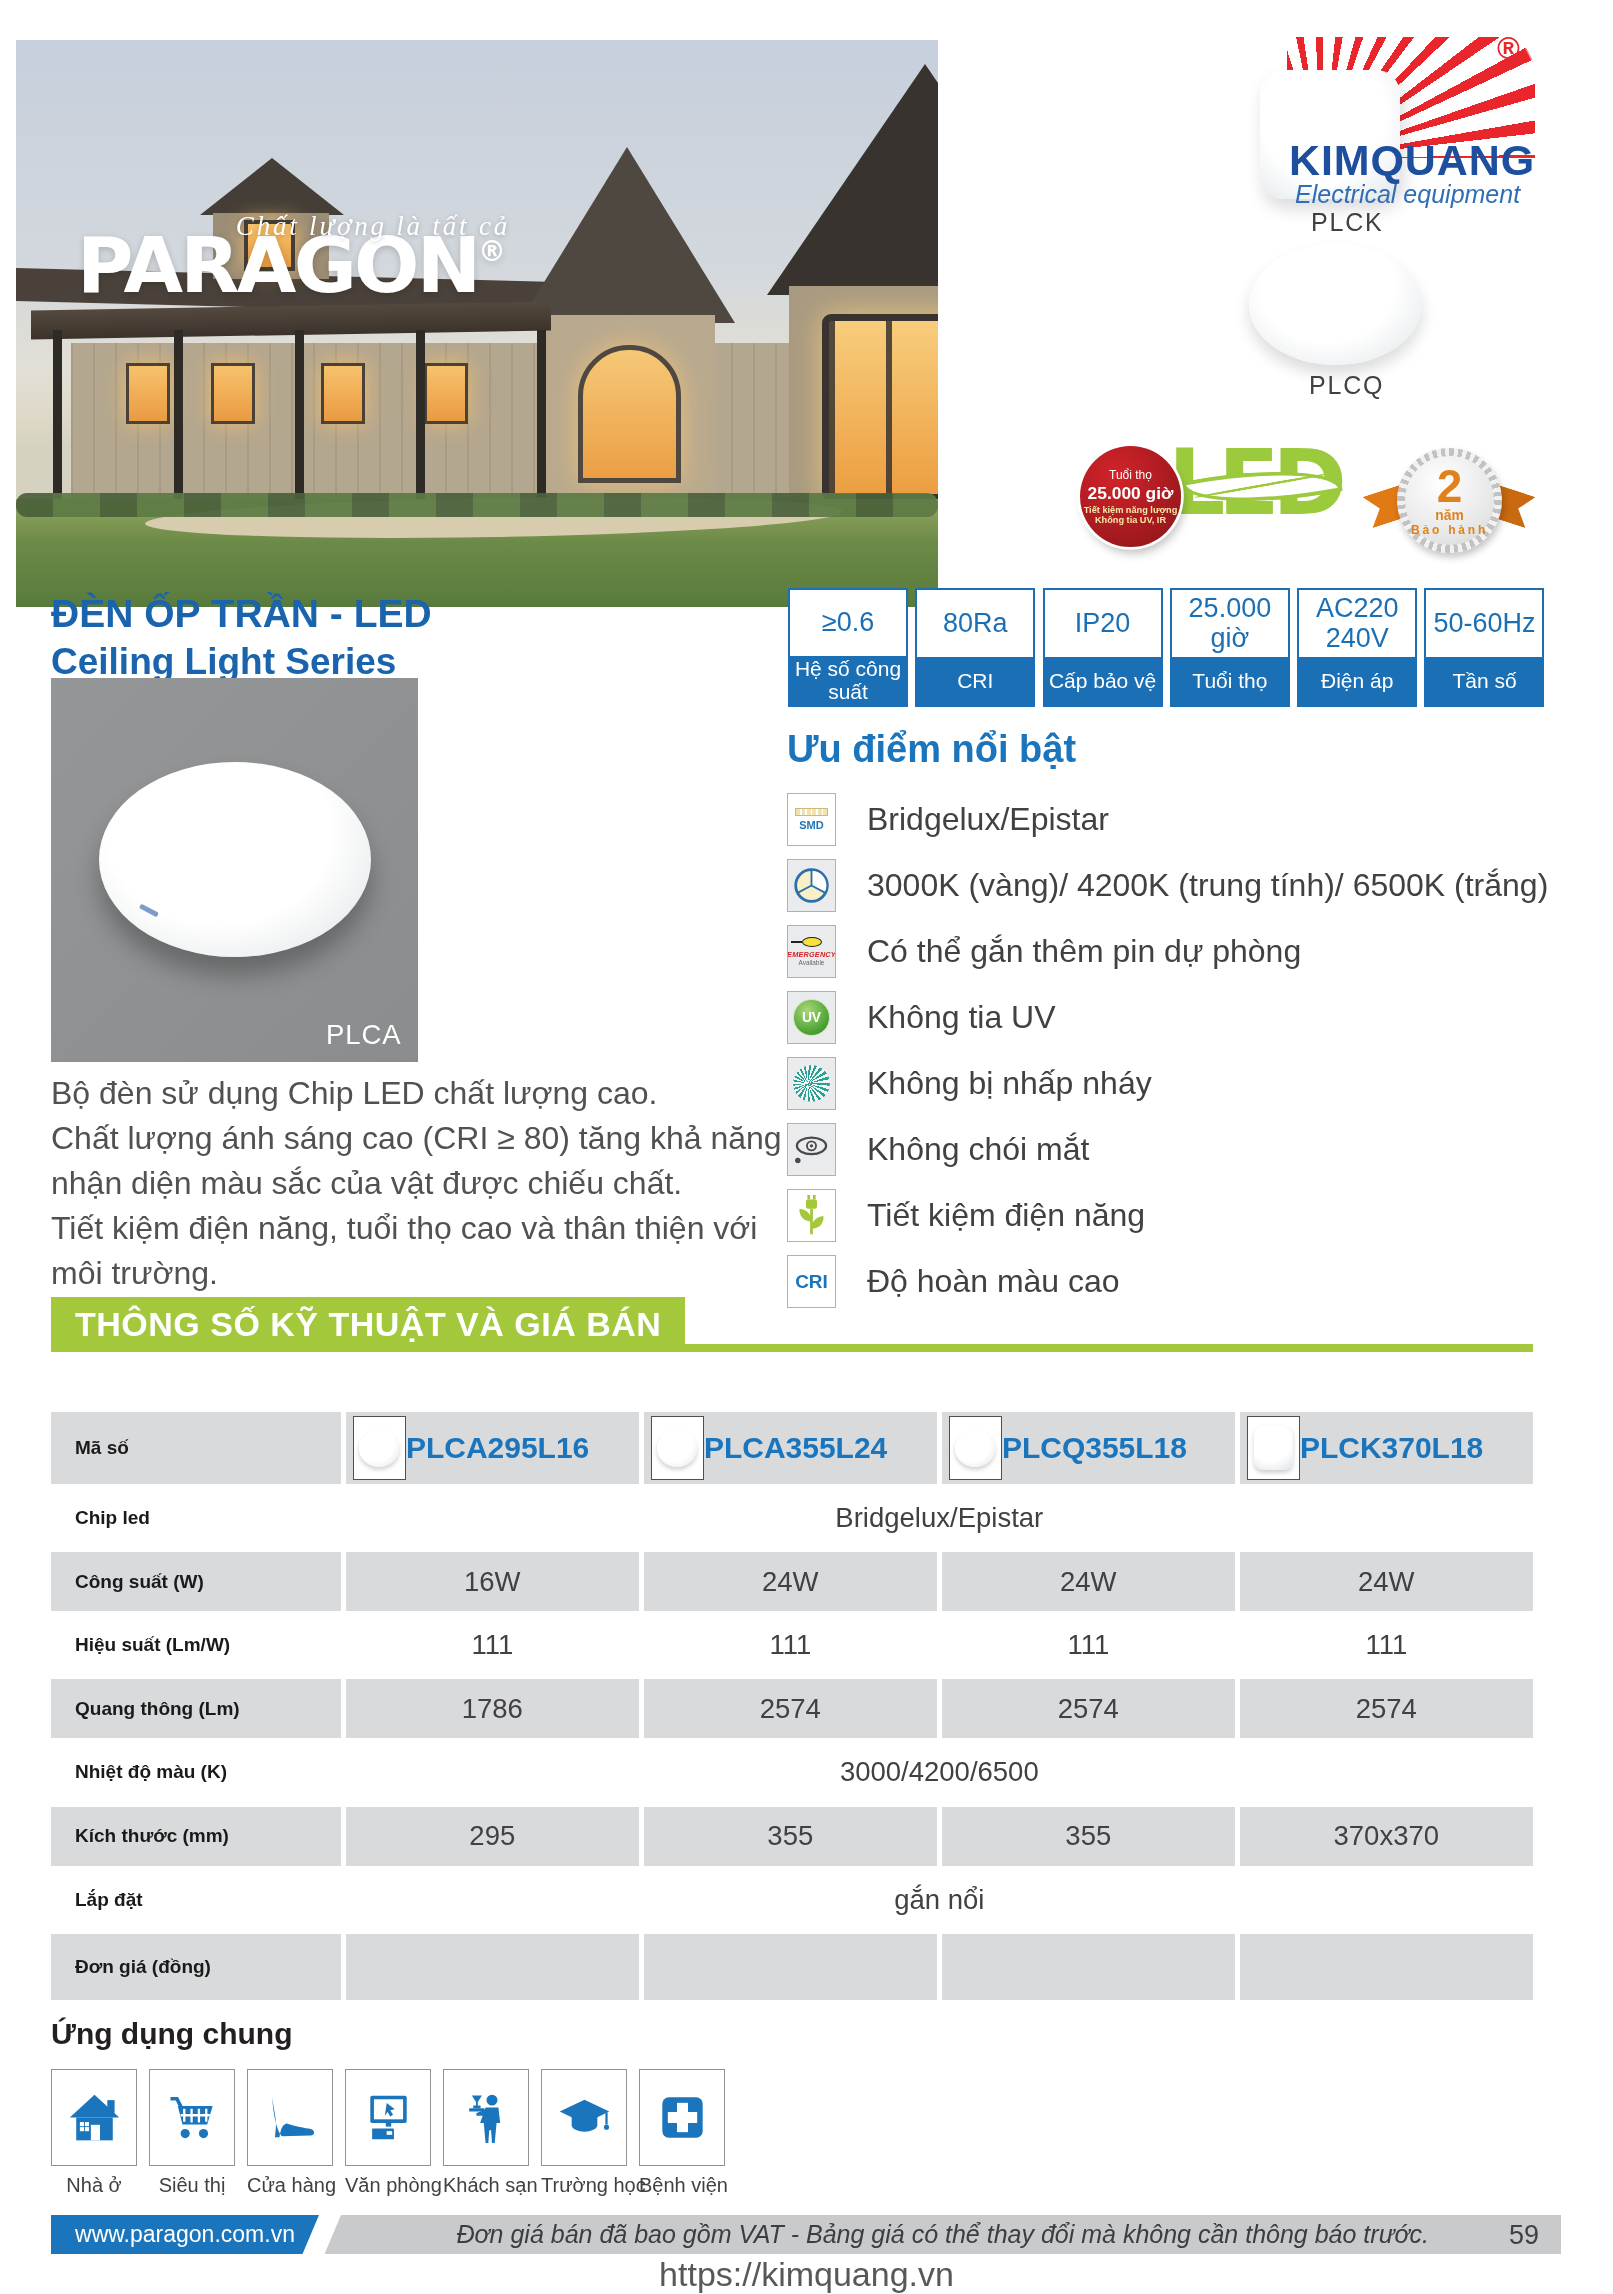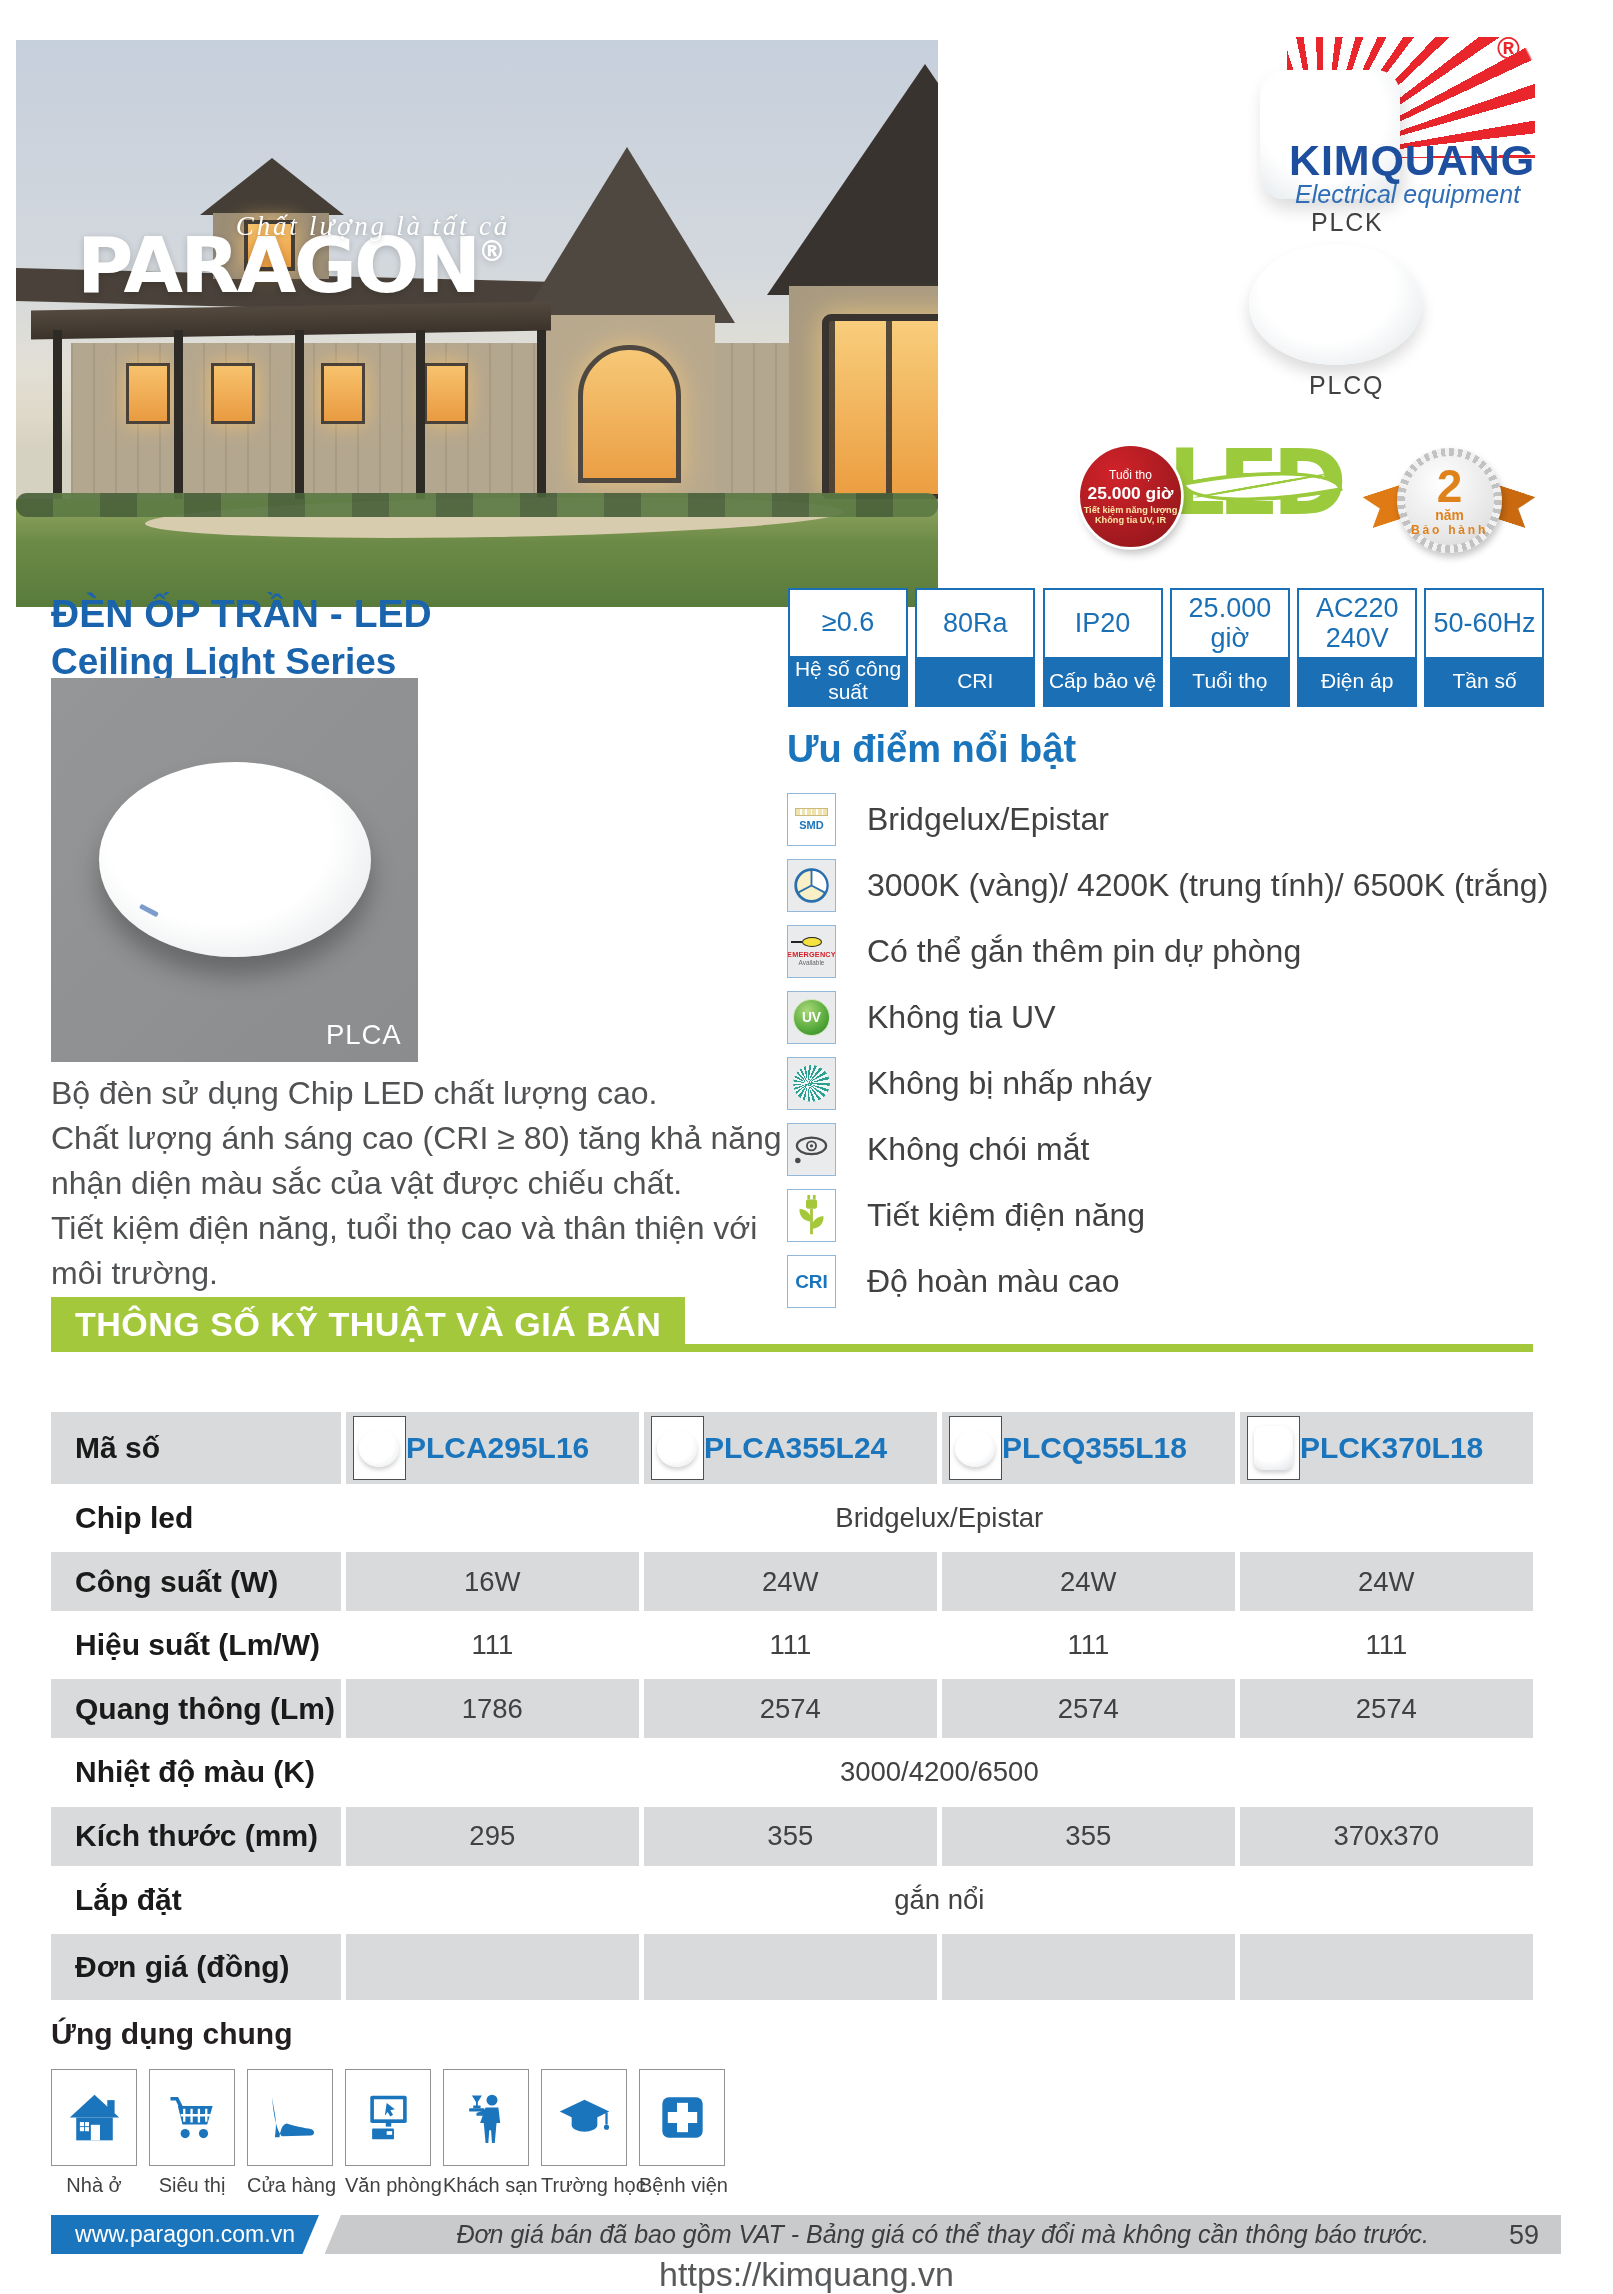--- a/index.html
+++ b/index.html
@@ -108,21 +108,21 @@
   .feat { display:flex; align-items:center; height:53px; margin-bottom:13px; }
   .ficon { width:49px; height:53px; border:1.8px solid #8fb8dc; background:#fff; flex:none; margin-right:31px;
            display:flex; flex-direction:column; align-items:center; justify-content:center; overflow:hidden; }
   .ficon.gray { background:#eaebec; }
   .ftext { font-size:32px; color:#414042; }
   .i-smd-strip { width:33px; height:8.3px; border:0.9px solid #cbb97e; margin-bottom:3.7px;
                  background:repeating-linear-gradient(90deg,#f0e3ae 0 3.7px,#fff 3.7px 5.5px); }
   .i-smd-txt { font-size:11px; font-weight:bold; color:#1b75bc; }
   .i-em-lamp { width:20px; height:10px; background:#f6e23e; border:1.8px solid #222; border-radius:50%; position:relative; margin-bottom:2.8px; }
   .i-em-lamp::before { content:""; position:absolute; left:-12px; top:2.8px; width:11px; height:1.8px; background:#222; }
-  .i-em-t1 { font-size:7.3px; font-weight:bold; color:#d42028; letter-spacing:0.2px; }
+  .i-em-t1 { font-size:7.3px; font-weight:bold; color:#d42028; letter-spacing:0.2px;font-style:italic; }
   .i-em-t2 { font-size:6.4px; color:#666; }
   .i-uv { width:37px; height:37px; border-radius:50%; border:1.8px solid #cfe6b8; color:#fff; font-weight:800; font-size:13.8px;
           background:radial-gradient(circle at 38% 30%, #a9d878, #55a93a 60%, #2f7d26);
           display:flex; align-items:center; justify-content:center; }
   .i-flicker { width:37px; height:37px; border-radius:50%;
                background:repeating-conic-gradient(from 210deg at 40% 50%, #2d9e92 0 8deg, #eef7f3 8deg 17deg);
                -webkit-mask:radial-gradient(circle, #000 0 98%, transparent 99%);
                mask:radial-gradient(circle, #000 0 98%, transparent 99%); }
   .i-cri { font-size:19px; font-weight:800; color:#1b75bc; }
 
@@ -140,21 +140,21 @@
   
   .banner-row { left:51px; top:1297px; width:1482px; height:55px; }
   .banner-line { position:absolute; left:0; right:0; bottom:0; height:8.3px; background:#a3c83c; }
   .banner { position:absolute; left:0; top:0; height:55px; background:#a3c83c; color:#fff; font-size:34px; font-weight:800;
             display:flex; align-items:center; padding:0 24px; letter-spacing:0.5px; }
 
   
   .spec-table { left:51px; top:1412px; width:1482px; display:grid;
                 grid-template-columns:290px 1fr 1fr 1fr 1fr;
                 grid-template-rows:72px repeat(7, 59px) 66px; gap:4.6px; }
-  .tl { display:flex; align-items:center; padding-left:24px; font-weight:bold; color:#1a1a1a; font-size:30px; }
+  .tl { display:flex; align-items:center; padding-left:24px; font-weight:bold; color:#1a1a1a; font-size:19px; }
   .td { display:flex; align-items:center; justify-content:center; font-size:27.5px; color:#414042; }
   .g { background:#d9dadb; }
   .w { background:#ffffff; }
   .td.span { grid-column:2/6; }
   .td.codecell { justify-content:flex-start; padding-left:7.3px; }
   .thumb { width:53px; height:64px; background:#fff; border:1.8px solid #4d4f51; flex:none;
            display:flex; align-items:center; justify-content:center; }
   .thumb-lamp { background:radial-gradient(circle at 42% 35%, #fff 55%, #e9ecef 85%, #dde0e3); box-shadow:0 2.8px 4.6px rgba(0,0,0,.18); }
   .thumb-lamp.round { width:40px; height:37px; border-radius:50%; }
   .thumb-lamp.square { width:39px; height:44px; border-radius:9.2px; }

